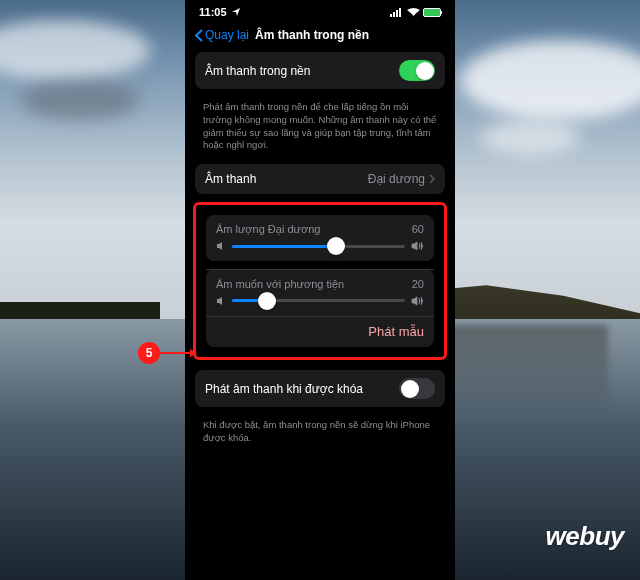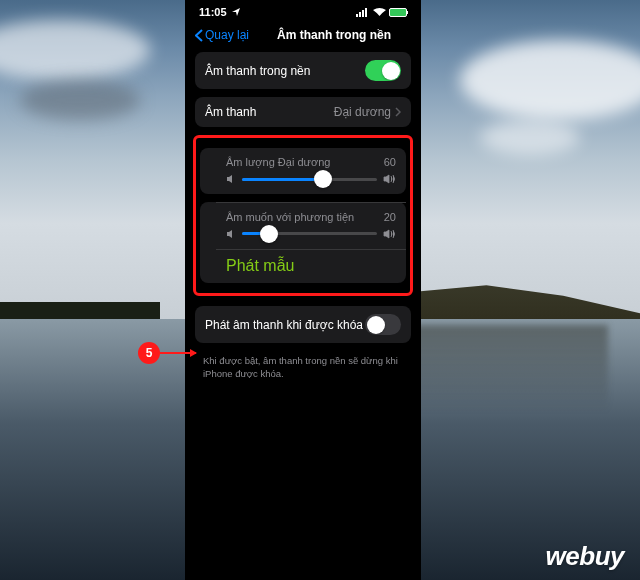--- a/index.html
+++ b/index.html
@@ -10,67 +10,67 @@
 .cloud { position: absolute; background: rgba(255,255,255,0.6); border-radius: 50%; filter: blur(8px); }
 .c1 { top: 20px; left: -30px; width: 180px; height: 60px; }
 .c2 { top: 80px; left: 20px; width: 120px; height: 40px; background: rgba(90,100,110,0.5); }
 .c3 { top: 40px; right: -20px; width: 200px; height: 80px; background: rgba(255,255,255,0.75); }
 .c4 { top: 120px; right: 60px; width: 100px; height: 35px; background: rgba(255,255,255,0.5); }
 .mountain { position: absolute; top: 48%; right: 0; width: 60%; height: 12%; background: linear-gradient(180deg, #3a3a2a 0%, #2a2818 100%); clip-path: polygon(0 80%, 20% 40%, 40% 20%, 60% 10%, 80% 25%, 100% 50%, 100% 100%, 0 100%); }
 .trees-left { position: absolute; top: 52%; left: 0; width: 25%; height: 4%; background: #1a2015; }
 .water { position: absolute; top: 55%; left: 0; right: 0; bottom: 0; background: linear-gradient(180deg, #8a9aa5 0%, #4a5a68 40%, #1a2530 100%); }
 .reflect { position: absolute; top: 56%; right: 5%; width: 45%; height: 15%; background: linear-gradient(180deg, rgba(30,30,20,0.4) 0%, transparent 100%); filter: blur(3px); }
 
-.phone { position: absolute; left: 185px; top: 0; width: 236px; height: 580px; background: #000; color: #fff; font-size: 11px; overflow: hidden; }
+.phone { position: absolute; left: 185px; top: 0; width: 270px; height: 580px; background: #000; color: #fff; font-size: 11px; overflow: hidden; }
 
 .status-bar { display: flex; justify-content: space-between; align-items: center; padding: 6px 14px 4px; font-size: 11px; font-weight: 600; }
 .s-left { display: flex; align-items: center; gap: 4px; }
 .s-right { display: flex; align-items: center; gap: 3px; }
 .battery { width: 18px; height: 9px; border: 1px solid #fff; border-radius: 2px; position: relative; background: #34c759; }
 .battery::after { content: ''; position: absolute; right: -2px; top: 2px; width: 1px; height: 3px; background: #fff; }
 
-.nav-bar { display: flex; align-items: center; padding: 6px 10px 10px; gap: 22px; }
+.nav-bar { display: flex; align-items: center; padding: 6px 10px 10px; gap: 0; }
 .back { color: #0a84ff; display: flex; align-items: center; gap: 2px; font-size: 12px; }
 .nav-title { color: #fff; font-weight: 600; font-size: 12px; margin-left: 6px; }
 
 .group { background: #1c1c1e; border-radius: 8px; margin: 0 10px 8px; }
 .row { display: flex; justify-content: space-between; align-items: center; padding: 8px 10px; font-size: 12px; }
 .row-label { color: #fff; }
 .footer-text { color: #8e8e93; font-size: 9.5px; padding: 4px 18px 12px; line-height: 1.35; }
 
 .toggle { width: 36px; height: 21px; border-radius: 11px; position: relative; }
 .toggle.on { background: #30d158; }
 .toggle.off { background: #39393d; }
 .knob { position: absolute; width: 18px; height: 18px; background: #fff; border-radius: 50%; top: 1.5px; box-shadow: 0 1px 2px rgba(0,0,0,0.3); }
 .toggle.on .knob { right: 1.5px; }
 .toggle.off .knob { left: 1.5px; }
 
 .value-link { color: #8e8e93; display: flex; align-items: center; gap: 4px; margin-left: 32px; }
 .chev { color: #5a5a5e; }
 
 .highlight { border: 3px solid #ff1a1a; border-radius: 6px; margin: 0 8px 10px; padding: 2px; }
-.highlight .group { margin: 8px 2px; padding-left: 16px; }
+.highlight .group { margin: 8px 8px; }
 
 .slider-group { padding: 8px 10px 10px; }
 .slider-head { display: flex; justify-content: space-between; color: #8e8e93; font-size: 11px; margin-bottom: 6px; }
 .slider-row { display: flex; align-items: center; gap: 6px; }
 .vol-icon { color: #8e8e93; font-size: 10px; }
 .track { flex: 1; height: 3px; background: #48484a; border-radius: 2px; position: relative; }
 .fill { position: absolute; left: 0; top: 0; bottom: 0; background: #0a84ff; border-radius: 2px; }
 .thumb { position: absolute; width: 18px; height: 18px; background: #fff; border-radius: 50%; top: 50%; transform: translate(-50%, -50%); box-shadow: 0 1px 3px rgba(0,0,0,0.4); }
 
-.link-btn { color: #84cc16; font-size: 16px; padding: 8px 10px; }
+.link-btn { color: #fca5a5; font-size: 13px; padding: 8px 10px; text-align: right; }
 .sep { height: 0.5px; background: #38383a; margin: 0; }
 
 .callout { position: absolute; left: 138px; top: 342px; display: flex; align-items: center; z-index: 5; }
 .badge { width: 22px; height: 22px; border-radius: 50%; background: #ff1a1a; color: #fff; display: flex; align-items: center; justify-content: center; font-weight: 700; font-size: 12px; }
 .arrow-line { width: 36px; height: 2px; background: #ff1a1a; position: relative; }
 .arrow-line::after { content: ''; position: absolute; right: -1px; top: -3px; border-left: 7px solid #ff1a1a; border-top: 4px solid transparent; border-bottom: 4px solid transparent; }
 
-.watermark { position: absolute; right: 16px; bottom: 8px; color: #fff; font-weight: 700; font-size: 26px; letter-spacing: -0.5px; font-style: italic; text-shadow: 0 1px 3px rgba(0,0,0,0.3); }
+.watermark { position: absolute; right: 16px; bottom: 28px; color: #fff; font-weight: 700; font-size: 26px; letter-spacing: -0.5px; font-style: italic; text-shadow: 0 1px 3px rgba(0,0,0,0.3); }
 </style>
 </head>
 <body>
 
 <div class="bg">
   <div class="sky"></div>
   <div class="cloud c1"></div>
     <div class="cloud c2"></div>
     <div class="cloud c3"></div>
     <div class="cloud c4"></div>
@@ -119,20 +119,21 @@
   </div>
 
   <div class="group">
     <div class="row">
       <span class="row-label">Âm thanh trong nền</span>
       <div class="toggle on">
           <div class="knob"></div>
         </div>
     </div>
   </div>
+  <div class="footer-text">Phát âm thanh trong nền để che lấp tiếng ồn môi trường không mong muốn. Những âm thanh này có thể giảm thiểu sự sao lãng và giúp bạn tập trung, tĩnh tâm hoặc nghỉ ngơi.</div>
 
   <div class="group">
     <div class="row">
       <span class="row-label">Âm thanh</span>
       <span class="value-link">
         <span>Đại dương</span>
         <svg class="chev" width="6" height="10" viewBox="0 0 6 10">
             <path d="M1 1 L5 5 L1 9" stroke="#5a5a5e" stroke-width="1.5" fill="none"></path>
           </svg>
       </span>

